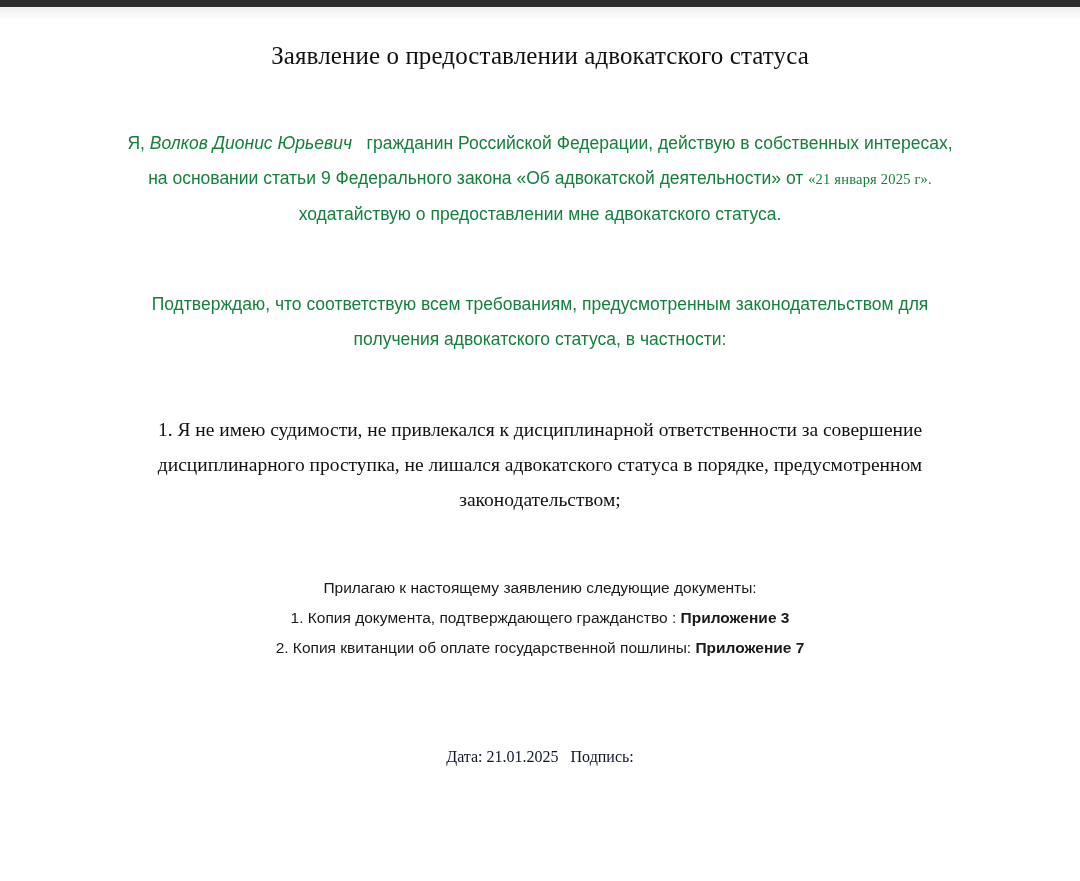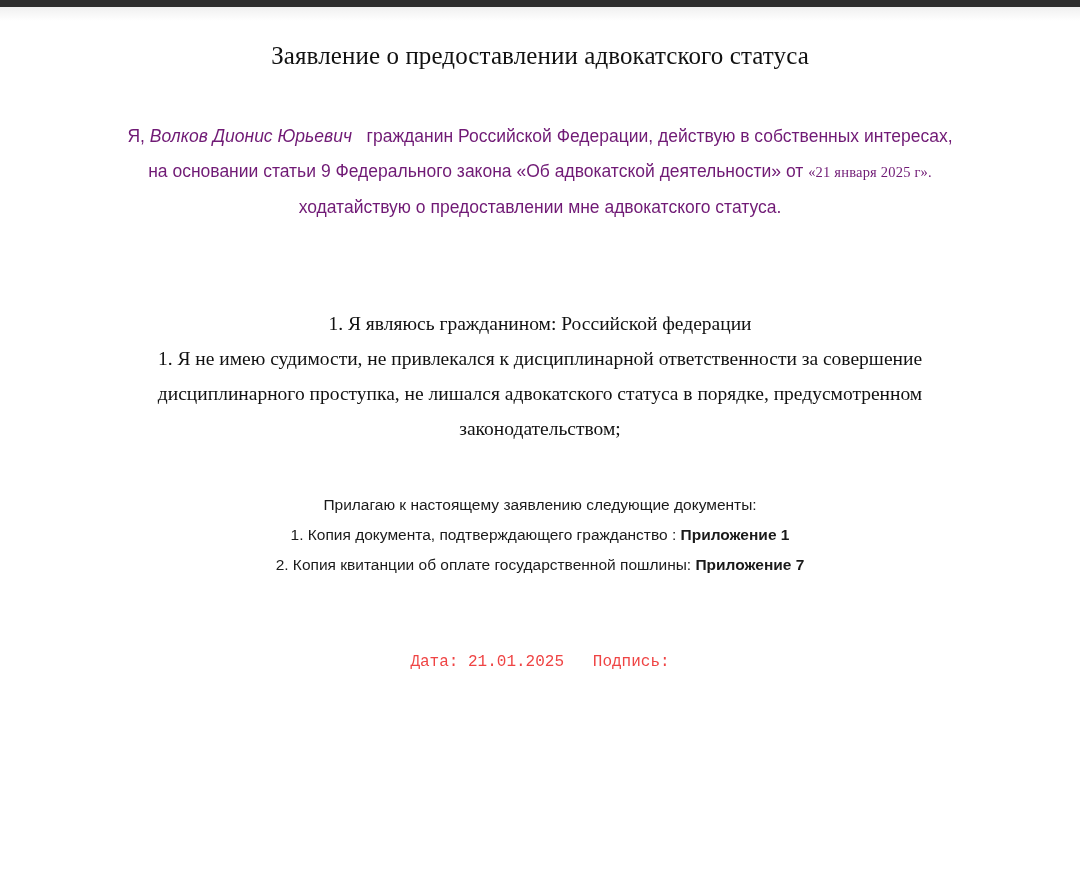--- a/index.html
+++ b/index.html
@@ -68,22 +68,22 @@
   .spacer-lg { height: 44px; }
   .spacer-md { height: 33px; }
   .spacer-sm { height: 24px; }
 
   
   .para-sans {
     font-family: "Liberation Sans", sans-serif;
     font-size: 17.5px;
     font-weight: 400;
     line-height: 35px;
-    color: #701a75;
-    margin: 4px;
+    color: #15803d;
+    margin: 11px;
     padding: 0 4px;
   }
 
   .name-field {
     font-family: "Liberation Sans", sans-serif;
     font-style: italic;
     font-size: 17.5px;
   }
 
   .date-field {
@@ -106,31 +106,31 @@
     margin: 0;
   }
 
   
   .para-small {
     font-family: "Liberation Sans", sans-serif;
     font-size: 15.5px;
     font-weight: 400;
     line-height: 30px;
     color: #1a1a1a;
-    margin: 0;
+    margin: 12px;
     padding: 0 4px;
   }
   .para-small .item { margin: 0; }
   .bold { font-weight: 700; }
 
   .signature-line {
-    font-family: Liberation Mono, monospace;
+    font-family: Liberation Serif, serif;
     font-size: 16px;
     line-height: 28px;
-    color: #ef4444;
+    color: #0f172a;
     margin: 0;
   }
 </style>
 </head>
 <body>
 
 <div class="top-bar"></div>
 <div class="top-fade"></div>
 
 <div class="page">
@@ -148,34 +148,39 @@
         <span>гражданин Российской Федерации, действую в собственных</span>
         <span>интересах, на основании статьи 9 Федерального закона «Об адвокатской деятельности»</span>
         <span>от</span>
         <span class="date-field">«21 января  2025 г».</span>
         <span>ходатайствую о предоставлении мне адвокатского статуса.</span>
       </div>
     </div>
 
     <div class="spacer-md"></div>
 
+    <div class="block">
+      <div class="para-sans">
+        <span>Подтверждаю, что соответствую всем требованиям, предусмотренным законодательством</span>
+        <span>для получения адвокатского статуса, в частности:</span>
+      </div>
+    </div>
 
     <div class="spacer-lg"></div>
 
     <div class="list-serif">
-      <p class="item">1. Я являюсь гражданином: Российской федерации</p>
       <p class="item">1. Я не имею судимости, не привлекался к дисциплинарной ответственности за совершение дисциплинарного проступка, не лишался адвокатского статуса в порядке, предусмотренном законодательством;</p>
     </div>
 
     <div class="spacer-lg"></div>
 
     <div class="para-small">
       <p class="item">Прилагаю к настоящему заявлению следующие документы:</p>
       <p class="item">
-        <span>1. Копия документа, подтверждающего гражданство : </span><span class="bold">Приложение 1</span>
+        <span>1. Копия документа, подтверждающего гражданство : </span><span class="bold">Приложение 3</span>
       </p>
       <p class="item">
         <span>2. Копия квитанции об оплате государственной пошлины: </span><span class="bold">Приложение 7</span>
       </p>
     </div>
 
     <div class="spacer-sm"></div>
 
 
     <div class="spacer-lg"></div>

